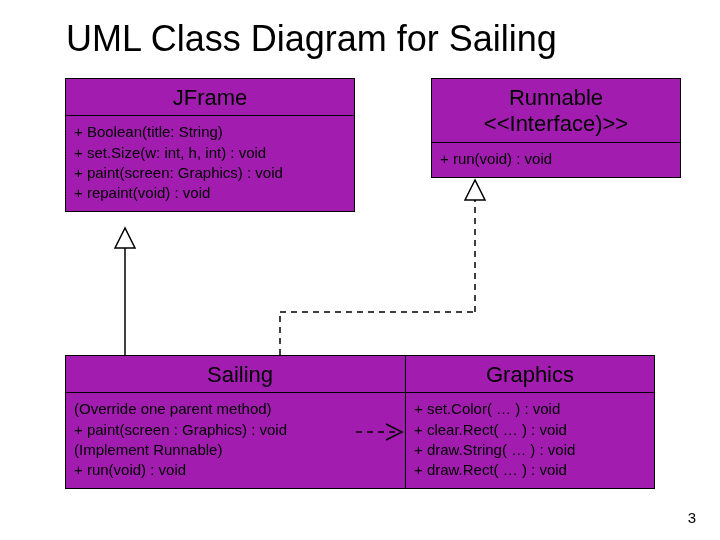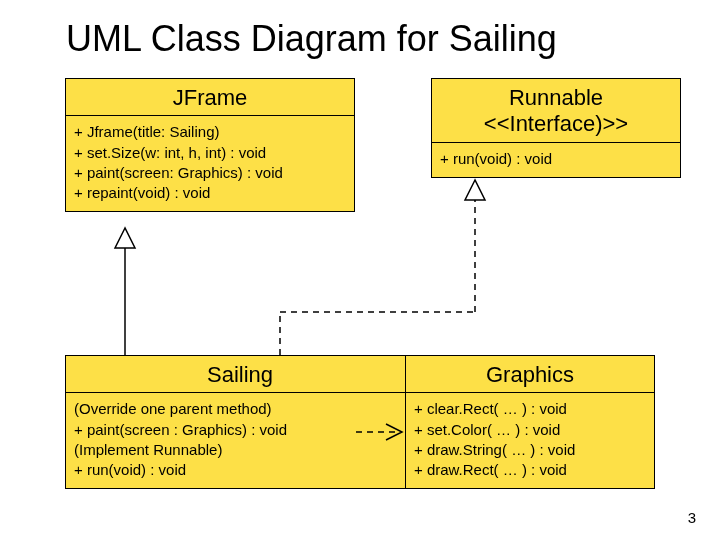--- a/index.html
+++ b/index.html
@@ -15,21 +15,21 @@
     position: absolute;
     top: 18px;
     left: 38px;
     font-size: 36px;
     color: #000;
     margin-left: 28px;
   }
   .uml-box {
     position: absolute;
     border: 1.5px solid #000;
-    background: #fde047;
+    background: #a21caf;
   }
   .uml-name {
     text-align: center;
     font-size: 22px;
     padding: 6px 4px 4px 4px;
     border-bottom: 1.5px solid #000;
     line-height: 1.2;
   }
   .uml-body {
     font-size: 15px;
@@ -51,21 +51,21 @@
   }
 </style>
 </head>
 <body>
 
 <div class="title">UML Class Diagram for Sailing</div>
 
 <div class="uml-box" style="left:65px; top:78px; width:290px;">
   <div class="uml-name">JFrame</div>
   <div class="uml-body">
-    <div class="row">+ Jframe(title: Sailing)</div>
+    <div class="row">+ Boolean(title: String)</div>
     <div class="row">+ set.Size(w: int, h, int) : void</div>
     <div class="row">+ paint(screen: Graphics) : void</div>
     <div class="row">+ repaint(void) : void</div>
   </div>
 </div>
 
 <div class="uml-box" style="left:405px; top:78px; width:250px;margin-left:26px;">
   <div class="uml-name">
     <span>Runnable</span><br>
     <span>&lt;&lt;Interface)&gt;&gt;</span>
@@ -81,22 +81,22 @@
     <div class="row">(Override one parent method)</div>
     <div class="row">+ paint(screen : Graphics) : void</div>
     <div class="row">(Implement Runnable)</div>
     <div class="row">+ run(void) : void</div>
   </div>
 </div>
 
 <div class="uml-box" style="left:405px; top:355px; width:250px;">
   <div class="uml-name">Graphics</div>
   <div class="uml-body">
+    <div class="row">+ set.Color( … ) : void</div>
     <div class="row">+ clear.Rect( … ) : void</div>
-    <div class="row">+ set.Color( … ) : void</div>
     <div class="row">+ draw.String( … ) : void</div>
     <div class="row">+ draw.Rect( … ) : void</div>
   </div>
 </div>
 
 <svg class="connections" viewBox="0 0 720 540">
 
   <g>
     <line x1="125" y1="355" x2="125" y2="248" stroke="#000" stroke-width="1.5"></line>
     <polygon points="125,228 115,248 135,248" fill="#fff" stroke="#000" stroke-width="1.5"></polygon>

